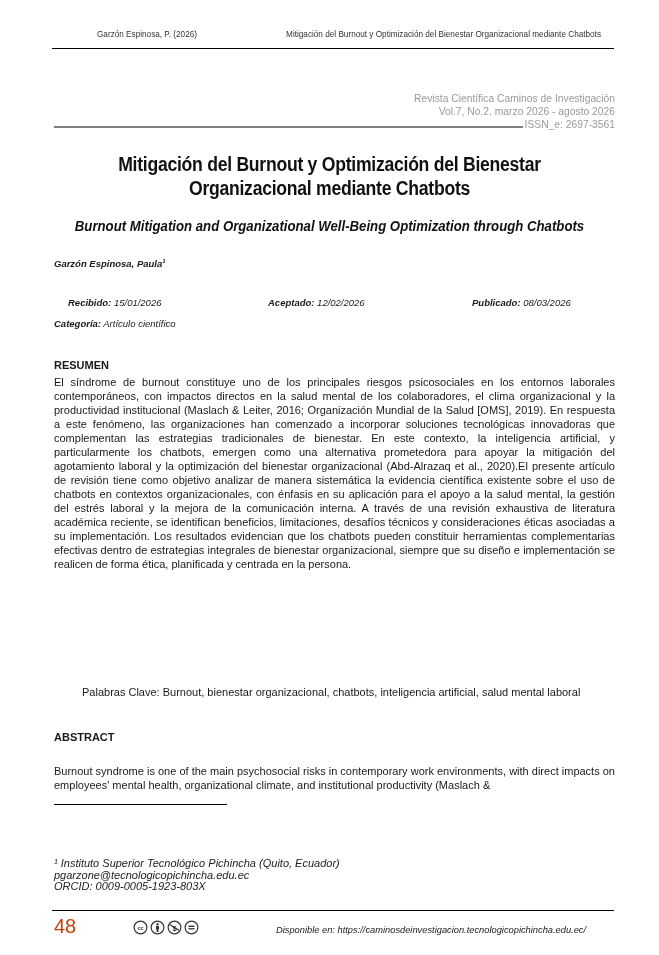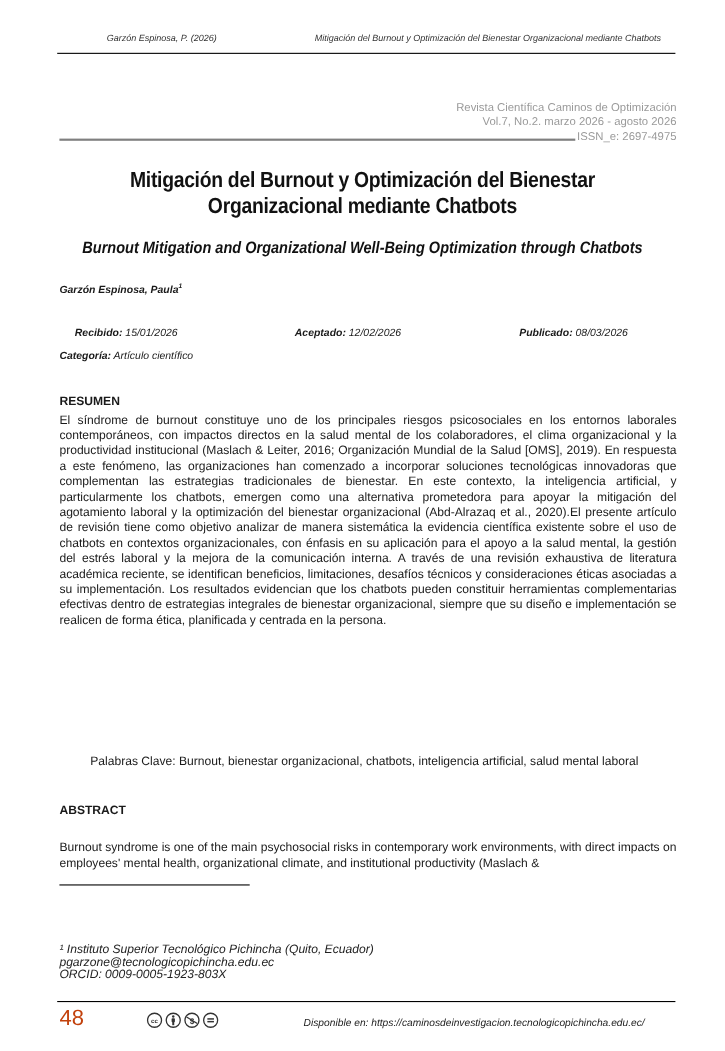--- a/index.html
+++ b/index.html
@@ -2,21 +2,21 @@
 <html><head>
   <meta charset="utf-8">
   <style>
     html, body { margin: 0; padding: 0; background: #ffffff; }
     body {
       width: 659px; height: 955px; position: relative; overflow: hidden;
       font-family: "Liberation Sans", sans-serif; color: #1a1a1a;
     }
     .abs { position: absolute; }
     .run-head {
-      top: 30px; font-size: 8.2px; font-style: italic; color: #333; padding-left: 43px;
+      top: 30px; font-size: 8.2px; color: #333; padding-left: 43px;
     }
     .run-left { left: 54px; }
     .run-right { right: 58px; }
     .head-rule { left: 52px; right: 45px; top: 48px; height: 0; border-top: 1px solid #000; }
 
     .journal { right: 44px; top: 92px; text-align: right; font-size: 10.3px; color: #9a9a9a; line-height: 13px; }
     .journal-rule { left: 54px; width: 469px; top: 126px; height: 0; border-top: 2px solid #808080; }
 
     .title {
       left: 40px; right: 40px; top: 152px; text-align: center;
@@ -55,23 +55,23 @@
     .avail { left: 276px; top: 925px; font-size: 9.3px; font-style: italic; color: #222; }
   </style>
 </head>
 <body>
 
 <div class="abs run-head run-left">Garzón Espinosa, P. (2026)</div>
 <div class="abs run-head run-right">Mitigación del Burnout y Optimización del Bienestar Organizacional mediante Chatbots</div>
 <div class="abs head-rule"></div>
 
 <div class="abs journal">
-  <div>Revista Científica Caminos de Optimización</div>
+  <div>Revista Científica Caminos de Investigación</div>
   <div>Vol.7, No.2. marzo 2026 - agosto 2026</div>
-  <div>ISSN_e: 2697-4975</div>
+  <div>ISSN_e: 2697-3561</div>
 </div>
 <div class="abs journal-rule"></div>
 
 <div class="abs title">
   <div>Mitigación del Burnout y Optimización del Bienestar</div>
   <div>Organizacional mediante Chatbots</div>
 </div>
 <div class="abs subtitle">Burnout Mitigation and Organizational Well-Being Optimization through Chatbots</div>
 
 <div class="abs author"><span>Garzón Espinosa, Paula</span><sup>1</sup></div>

